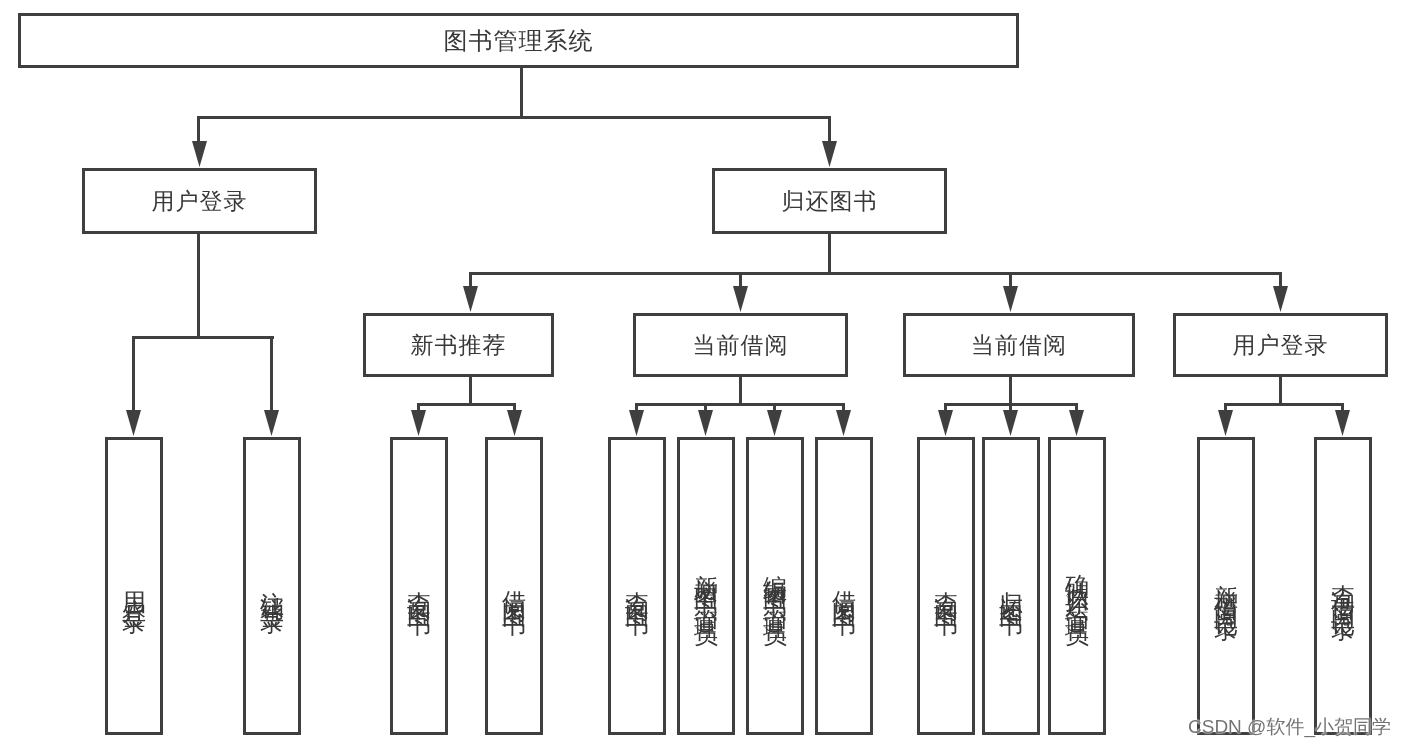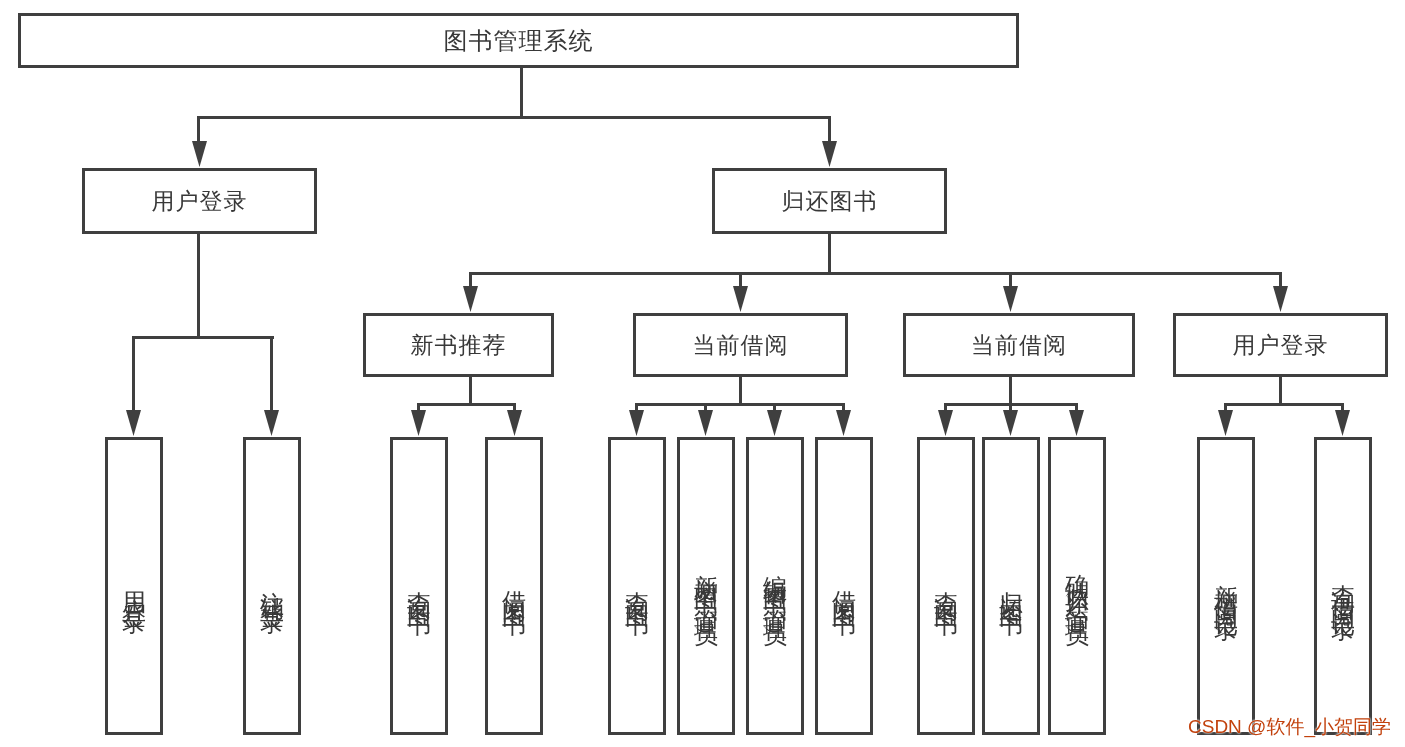--- a/index.html
+++ b/index.html
@@ -24,21 +24,21 @@
   .hl,.vl{position:absolute;background:#3f3f3f;}
   .hl{height:3px;}
   .vl{width:3px;}
   .arrow{
     position:absolute;width:15px;height:26px;background:#3f3f3f;
     -webkit-clip-path:polygon(0 0,100% 0,50% 100%);
     clip-path:polygon(0 0,100% 0,50% 100%);
   }
   .watermark{
     position:absolute;left:1188px;top:714px;z-index:5;
-    font-size:19px;color:#c2410c;white-space:nowrap;
+    font-size:19px;color:#737373;white-space:nowrap;
     text-shadow:0 0 2px #ffffff,0 0 2px #ffffff;
   }
 </style>
 </head>
 <body>
 
 <div class="stage">
 
   <div class="node h root" style="left:18px;top:13px;width:1001px;height:55px">
     <span>图书管理系统</span>

